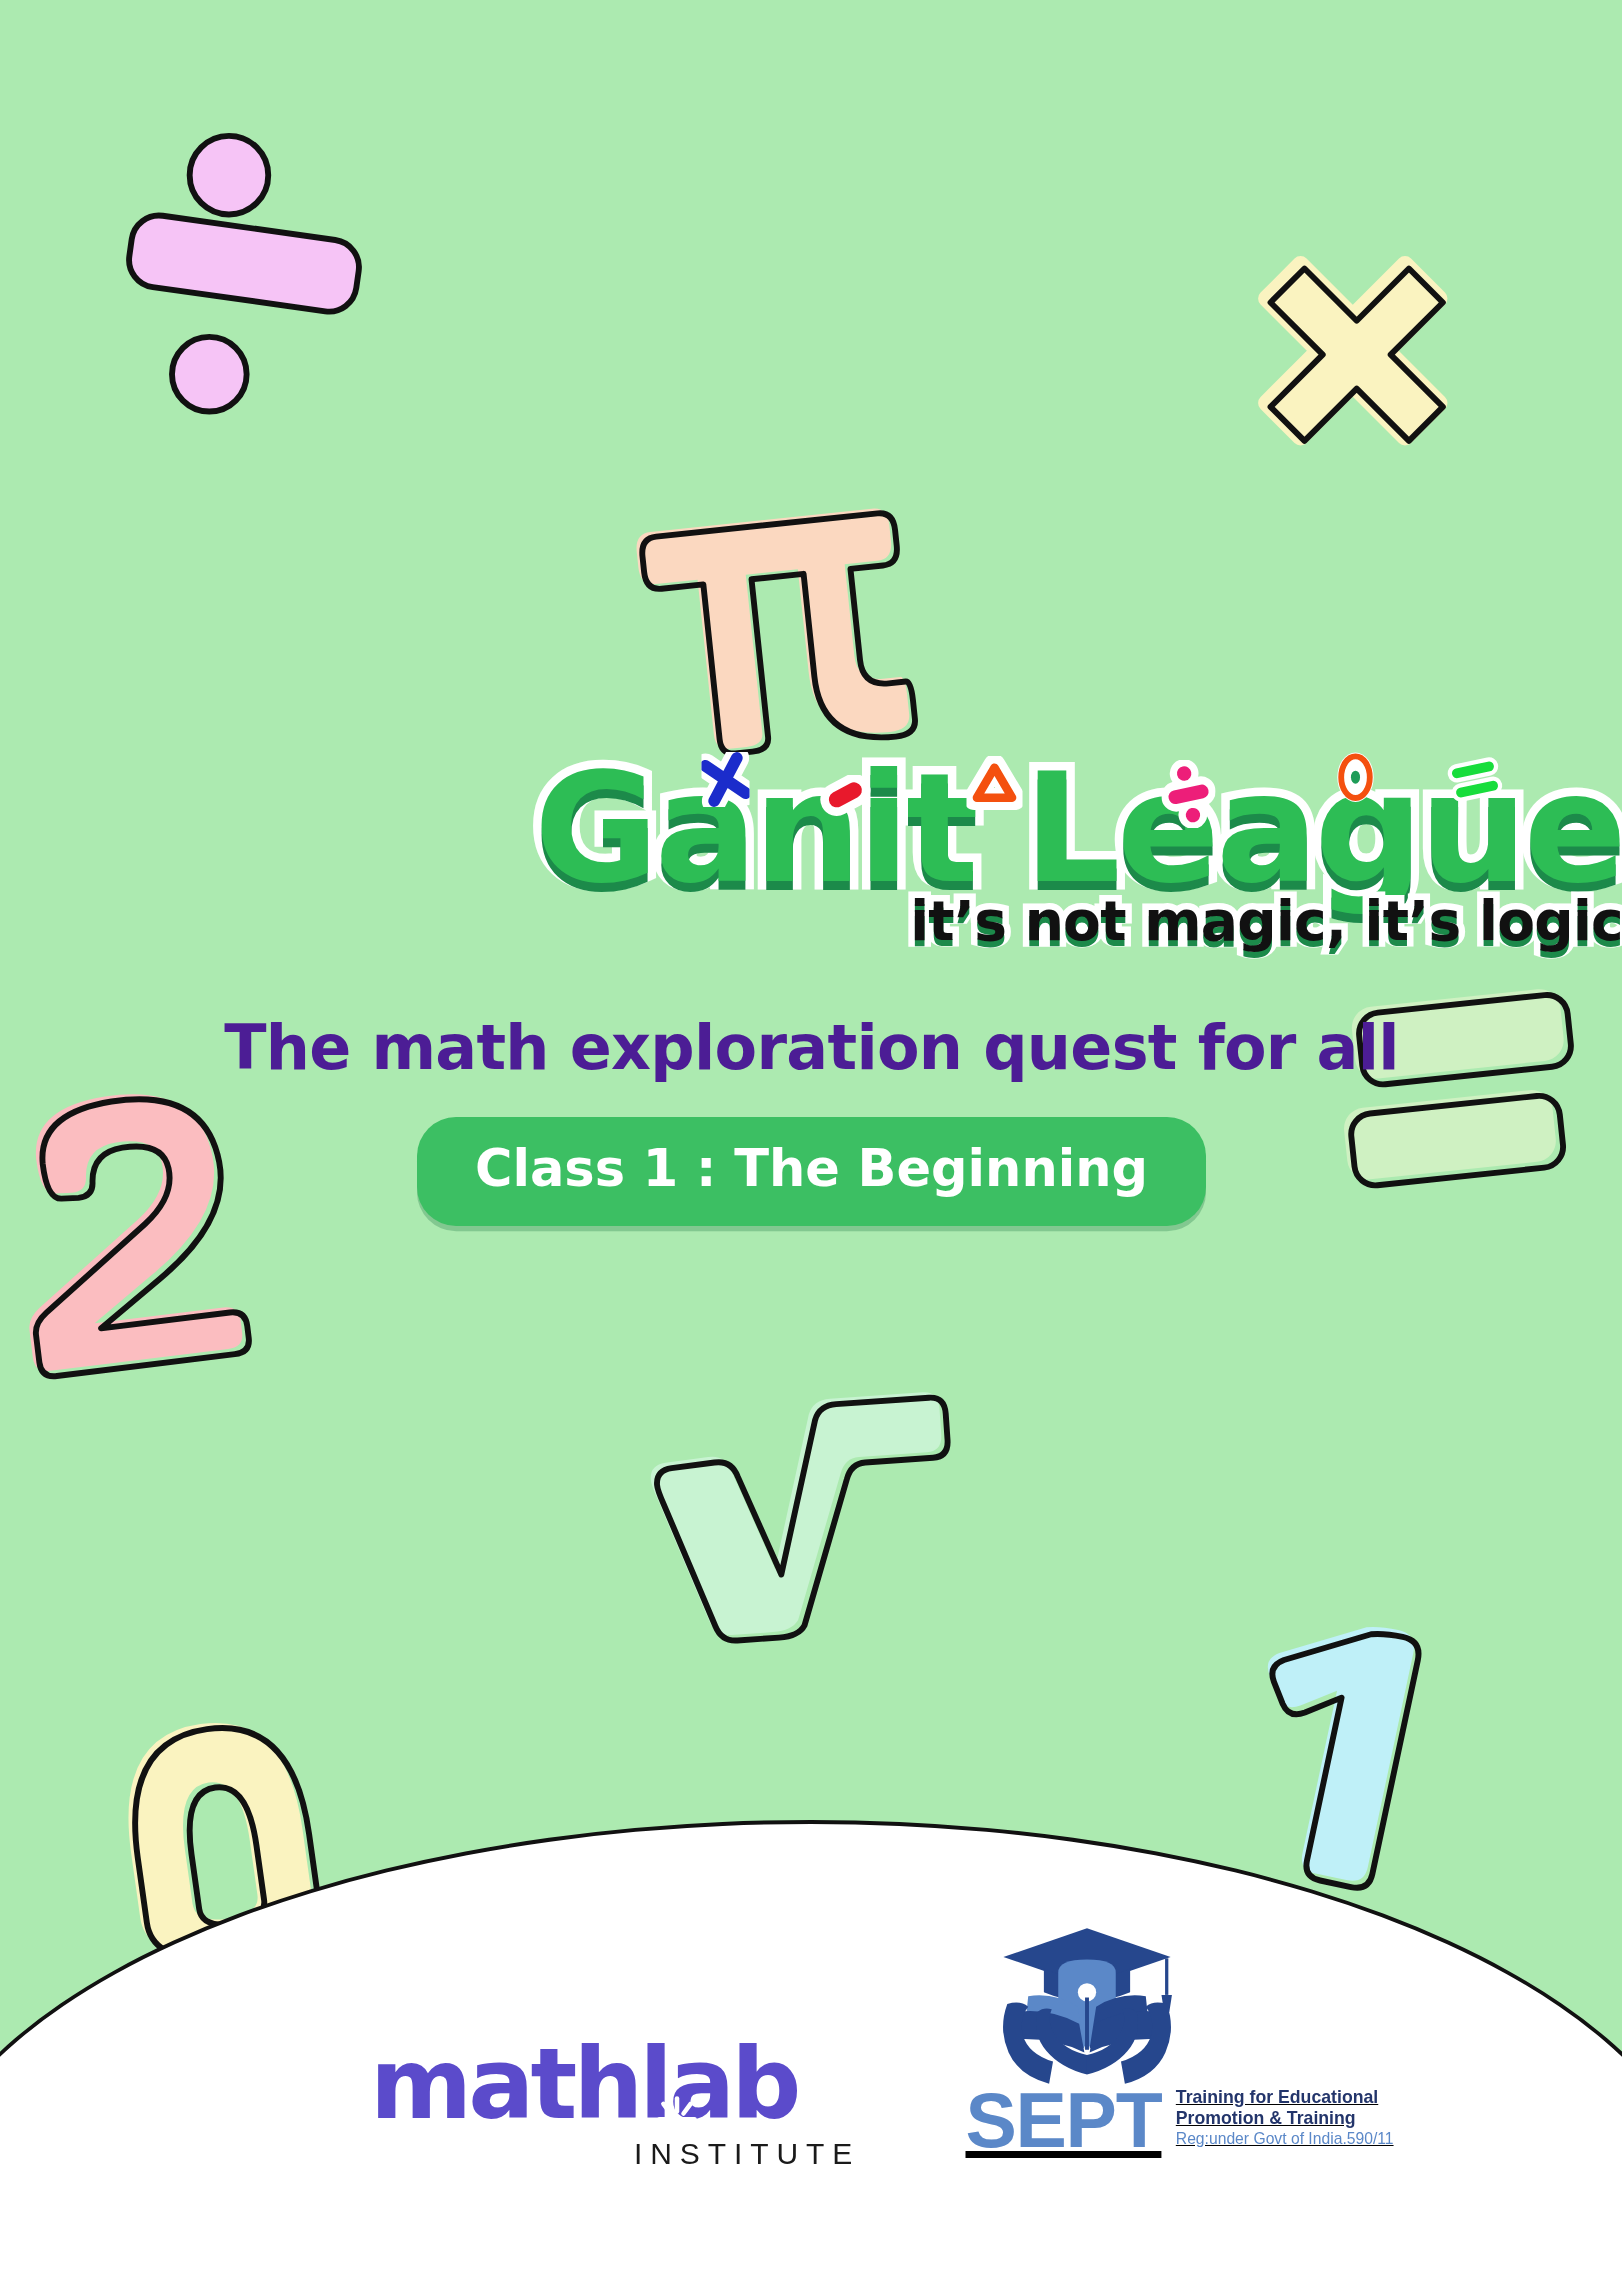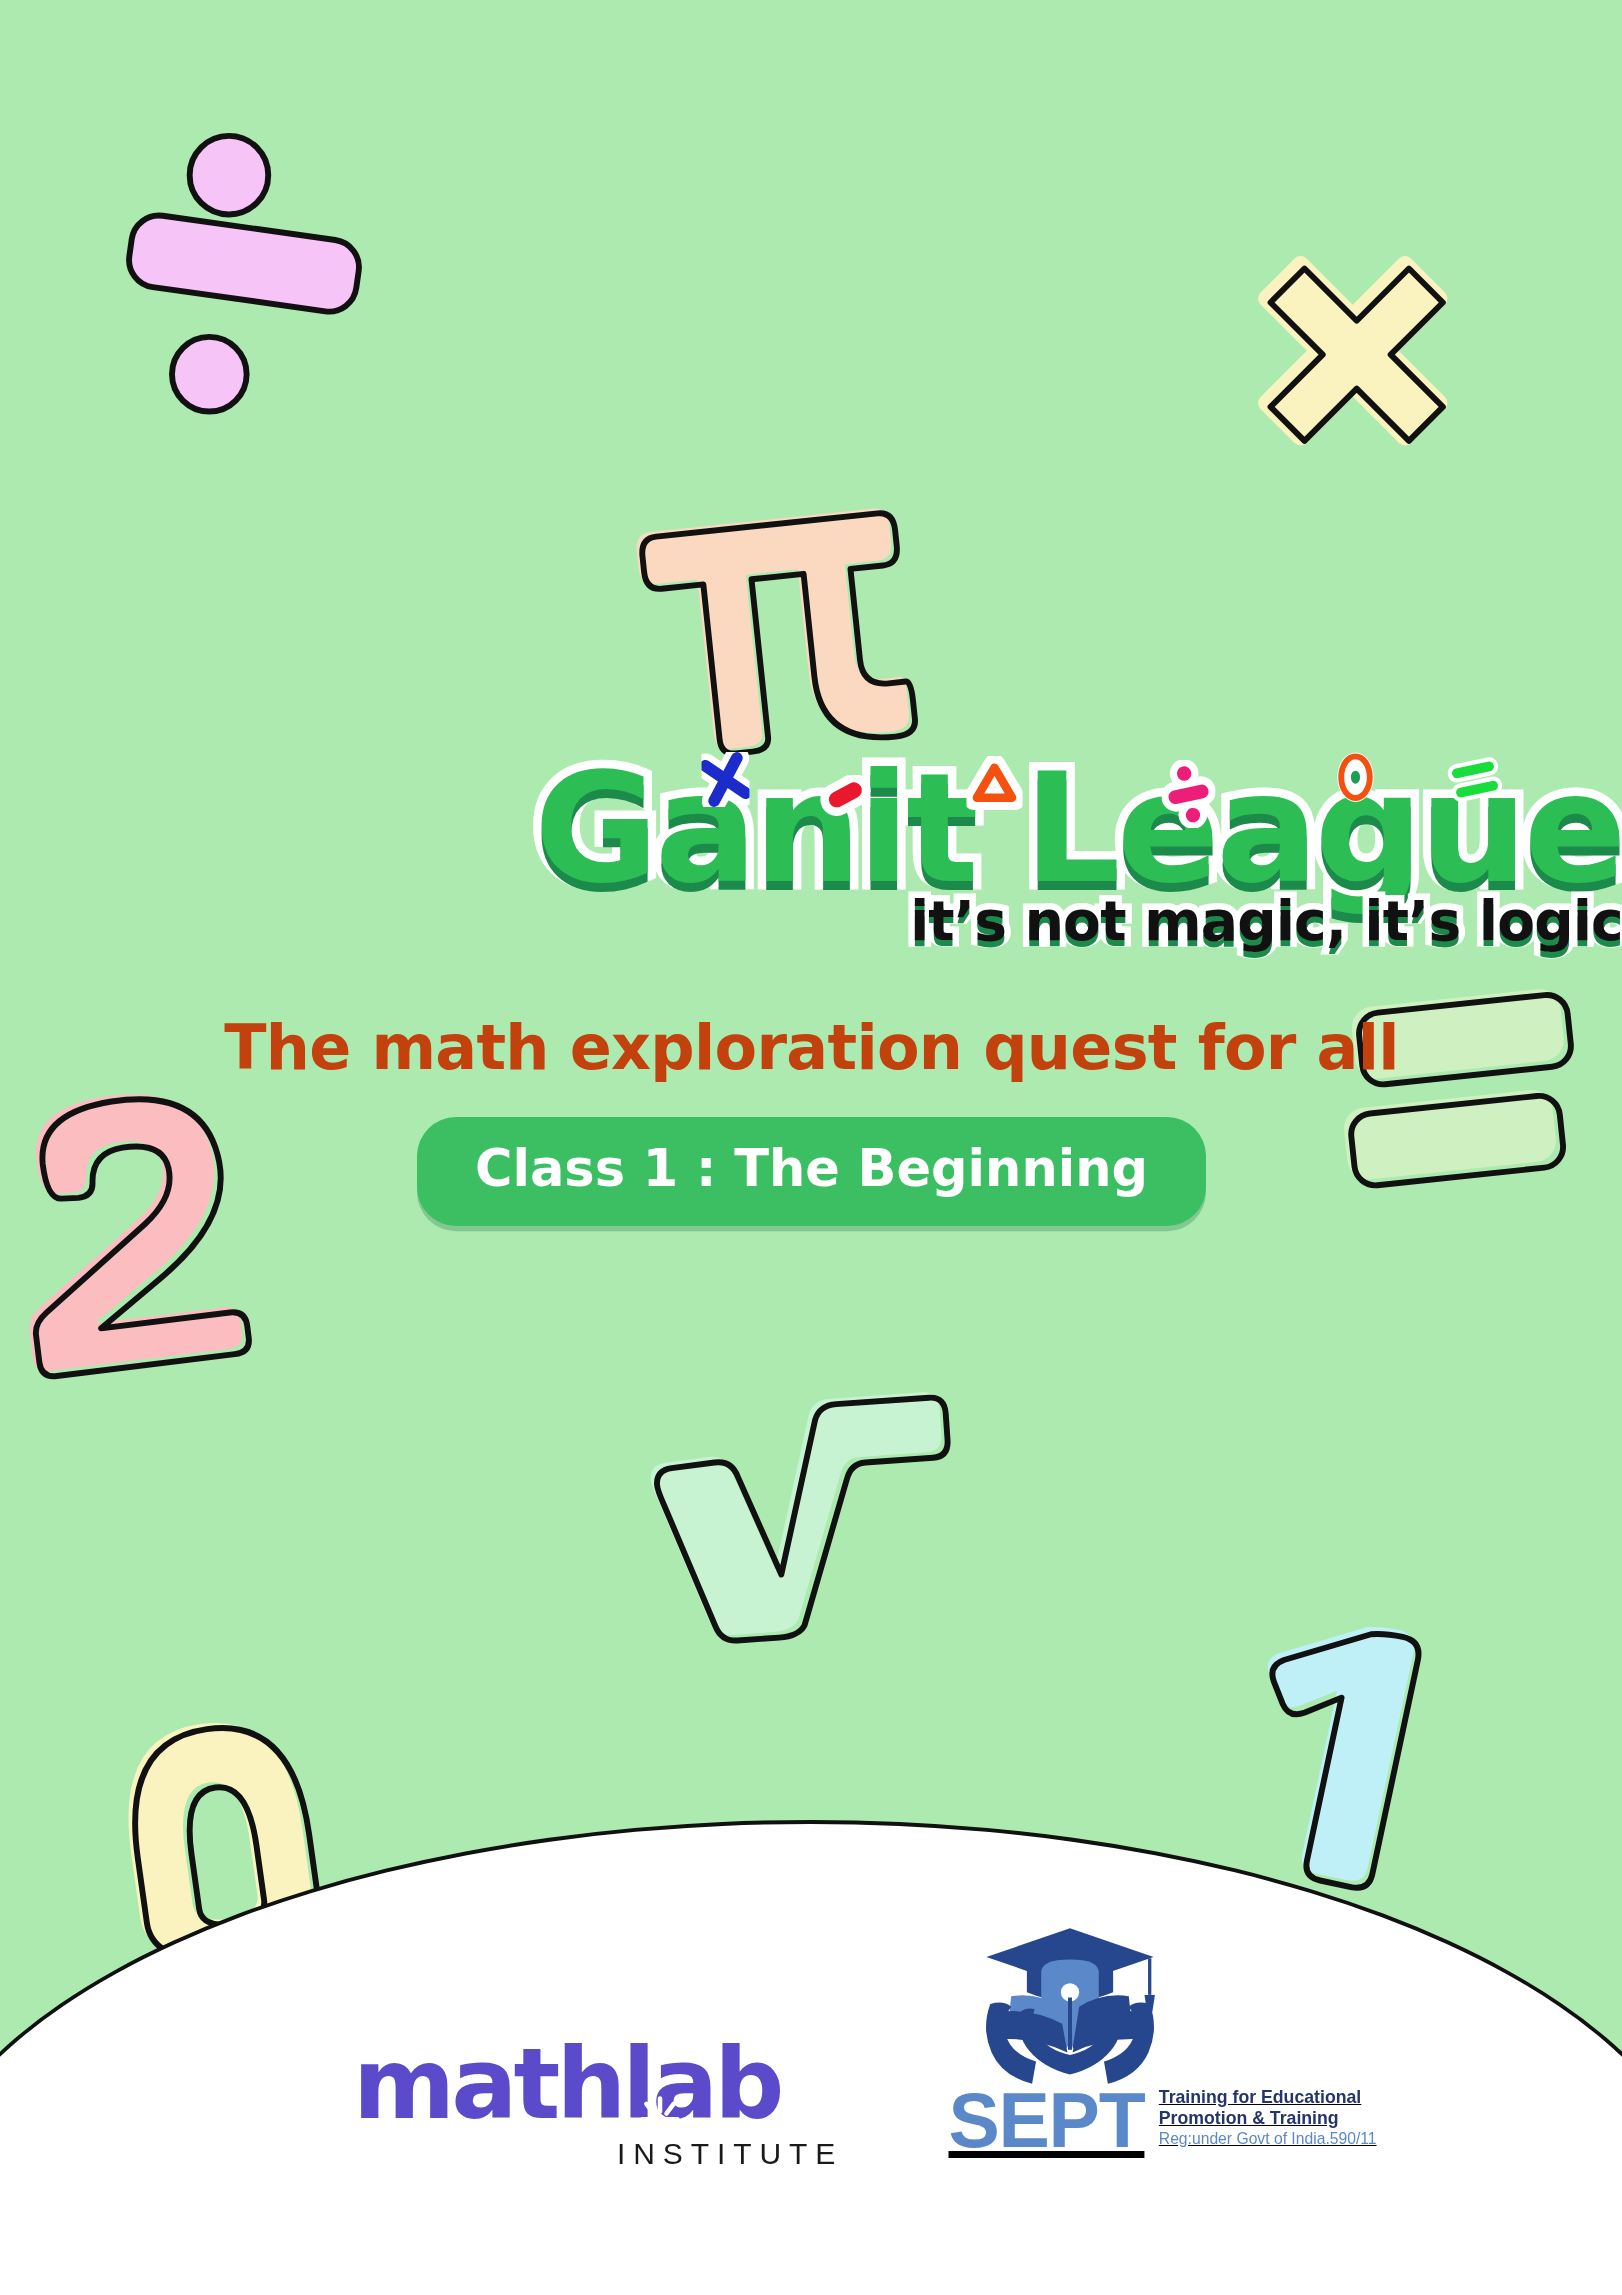--- a/index.html
+++ b/index.html
@@ -86,21 +86,21 @@
   
   .subtitle {
     position:absolute;
     left:0; top:1011px;
     width:1623px;
     text-align:center;
     font-family:"DejaVu Sans", sans-serif;
     font-weight:bold;
     font-size:62px;
     letter-spacing:-0.7px;
-    color:#c2410c;
+    color:#4c1d95;
     z-index:22;
   }
   .badge-row {
     position:absolute;
     left:0; top:1117px;
     width:1623px;
     text-align:center;
     z-index:22;
   }
   .badge {
@@ -110,21 +110,21 @@
     font-family:"DejaVu Sans", sans-serif;
     font-weight:bold;
     font-size:51px;
     letter-spacing:0px;
     padding:22px 58px 27.5px 58px;
     border-radius:39px;
     box-shadow:0 5.2px 0 rgba(20,110,60,.28);
   }
 
   
-  .footer { position:absolute; left:0; top:1976px; width:1364px; height:275px; z-index:40; }
+  .footer { position:absolute; left:17px; top:1976px; width:1364px; height:275px; z-index:40; }
 
   .mathlab {
     position:absolute;
     left:353px; top:59px;
     width:497px;
   }
   .ml-word {
     font-family:"DejaVu Sans", sans-serif;
     font-weight:bold;
     font-size:98px;

